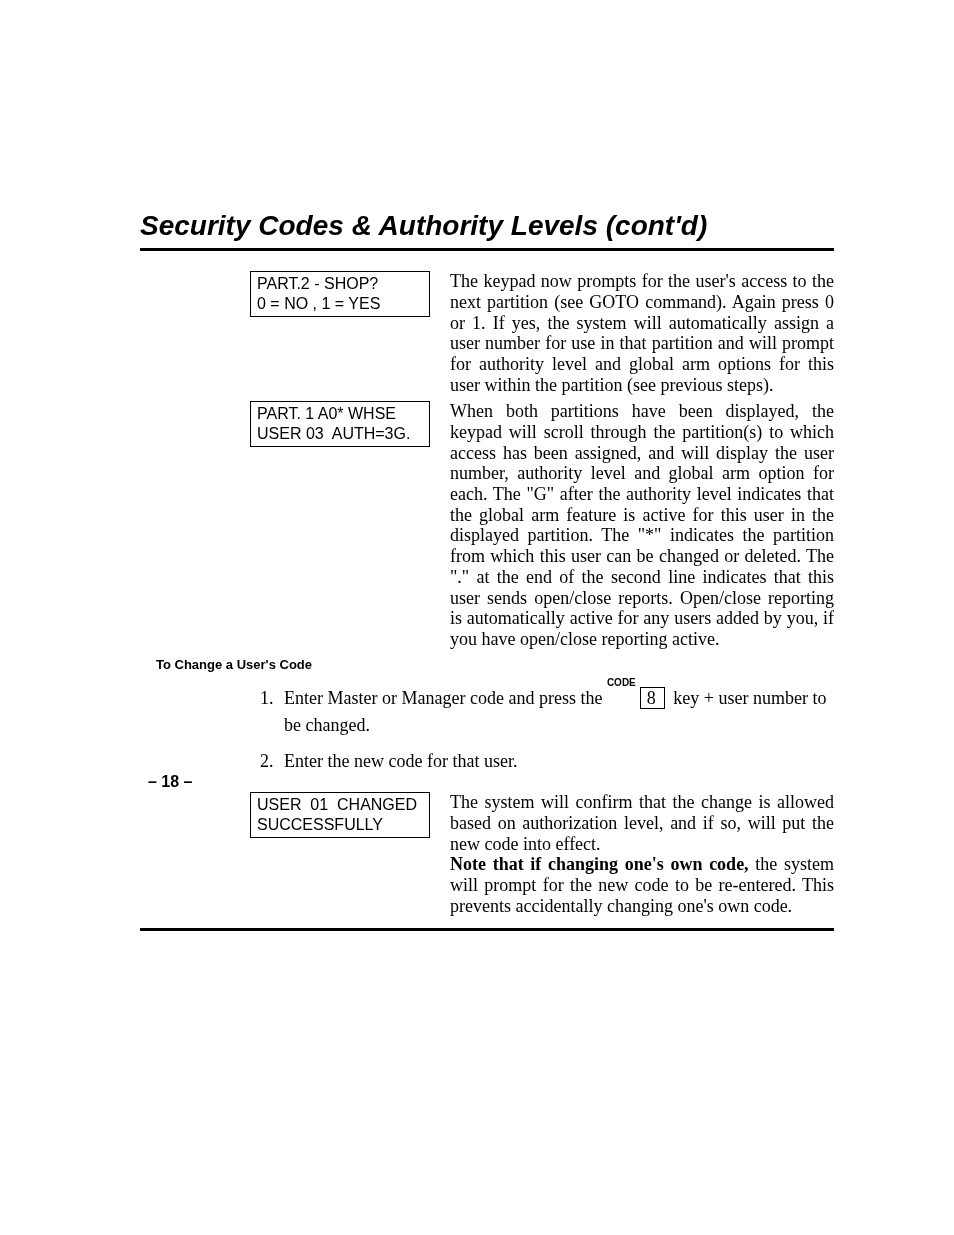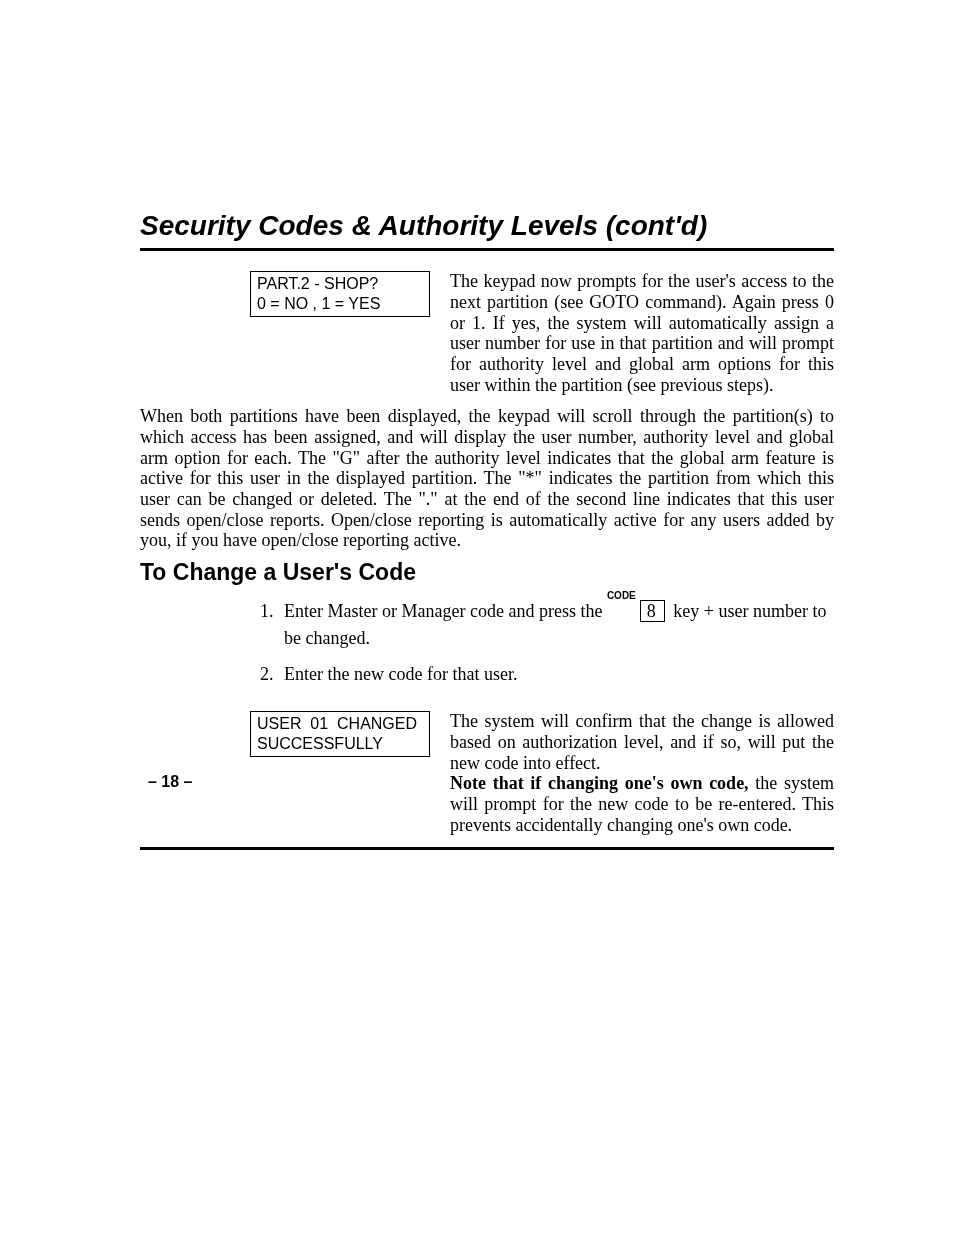--- a/index.html
+++ b/index.html
@@ -24,21 +24,20 @@
     font-style: italic;
     font-size: 28px;
     border-bottom: 3px solid #000;
     padding-bottom: 6px;
     margin-bottom: 20px;
   }
   .row {
     display: flex;
     align-items: flex-start;
     margin-bottom: 6px;
-    margin-top: 11px;
   }
   .lcd-col {
     width: 180px;
     flex: 0 0 180px;
     margin-left: 110px;
     margin-right: 20px;
   }
   .lcd {
     border: 1px solid #000;
     font-family: Arial, Helvetica, sans-serif;
@@ -48,22 +47,22 @@
     margin-bottom: 12px;
     white-space: pre;
   }
   .para-col {
     flex: 1 1 auto;
     text-align: justify;
   }
   .subhead {
     font-family: Arial, Helvetica, sans-serif;
     font-weight: bold;
-    font-size: 23px;
-    margin: 8px 0 12px 0;
+    font-size: 13px;
+    margin: 8px 0 12px 16px;
   }
   ol.steps {
     margin: 0 0 10px 110px;
     padding-left: 28px;
   }
   ol.steps li {
     padding-left: 6px;
     margin-bottom: 8px;
     line-height: 1.55;
   }
@@ -108,20 +107,24 @@
 
   <div class="row">
     <div class="lcd-col">
       <div class="lcd"><span>PART.2 - SHOP?</span>
 <span>0 = NO , 1 = YES</span></div>
     </div>
     <div class="para-col">The keypad now prompts for the user's access to the next partition (see GOTO command). Again press 0 or 1.  If yes, the system will automatically assign a user number for use in that partition and will prompt for authority level and global arm options for this user within the partition (see previous steps).</div>
   </div>
 
   <div class="row">
+    <div class="lcd-col">
+      <div class="lcd"><span>PART. 1 A0* WHSE</span>
+<span>USER 03  AUTH=3G.</span></div>
+    </div>
     <div class="para-col">When both partitions have been displayed, the keypad will scroll through the partition(s) to which access has been assigned, and will display the user number, authority level and global arm option for each. The "G" after the authority level indicates that the global arm feature is active for this user in the displayed partition. The "*" indicates the partition from which this user can be changed or deleted. The "." at the end of the second line indicates that this user sends open/close reports. Open/close reporting is automatically active for any users added by you, if you have open/close reporting active.</div>
   </div>
 
   <div class="subhead">To Change a User's Code</div>
 
   <ol class="steps">
     <li>
       <span>Enter Master or Manager code and press the </span><span class="keylabel">CODE</span><span class="keycap">8</span><span> key + user number to be changed.</span>
     </li>
     <li>

